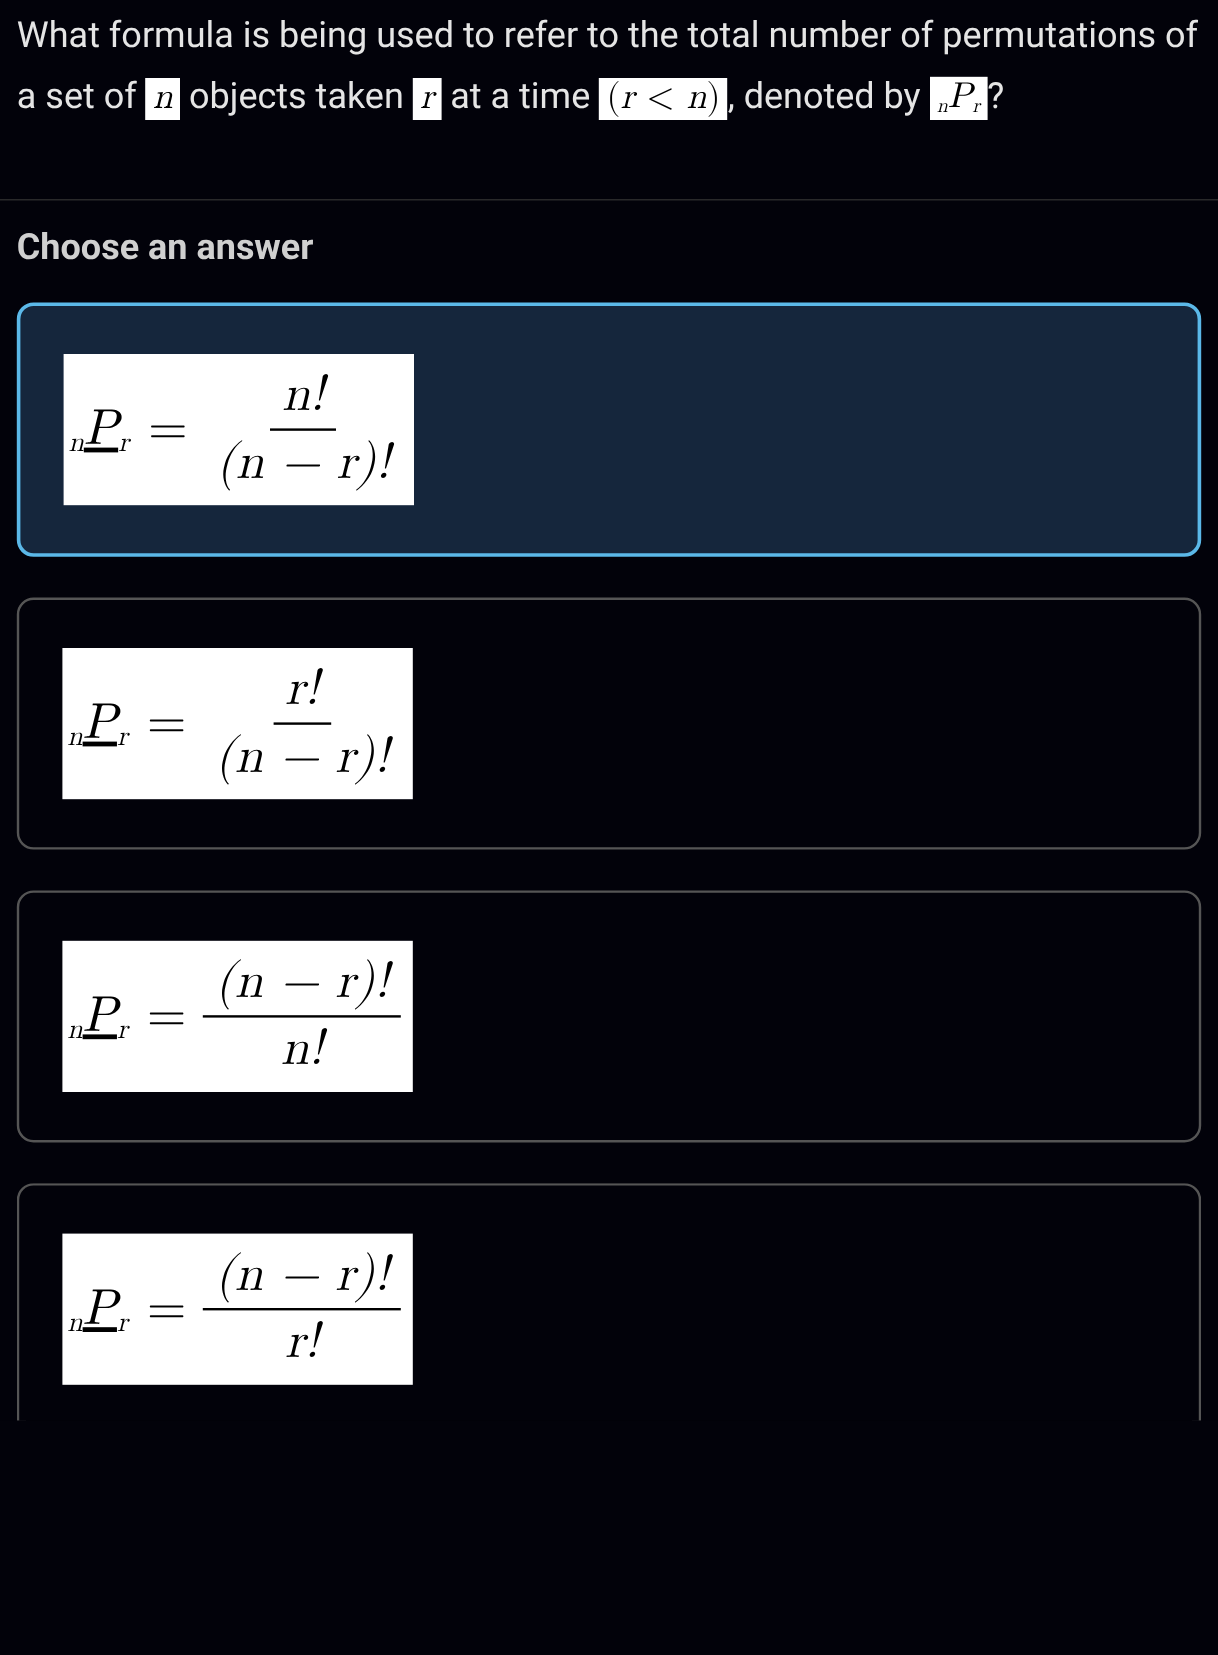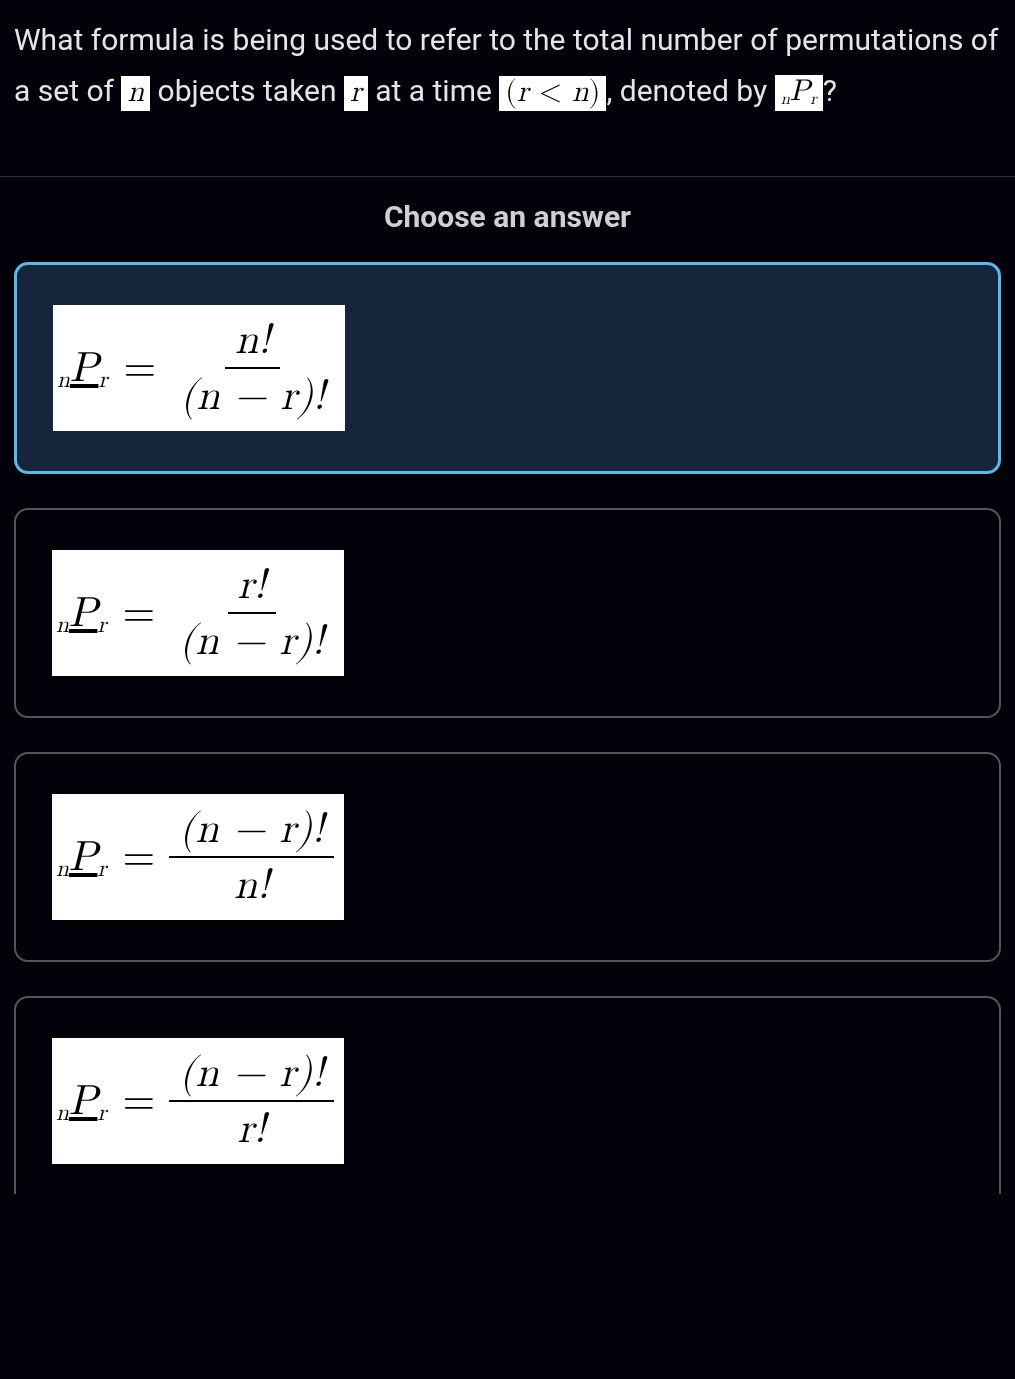--- a/index.html
+++ b/index.html
@@ -5,21 +5,21 @@
   * { box-sizing: border-box; }
   html, body {
     margin: 0;
     padding: 0;
     background: #02020a;
     color: #e5e5e5;
     font-family: -apple-system, BlinkMacSystemFont, "Segoe UI", Roboto, sans-serif;
     width: 1015px;
   }
   .question-area {
-    padding: 14px 14px 60px 14px;
+    padding: 4px 14px 60px 14px;
     font-size: 30px;
     line-height: 1.7;
     border-bottom: 1px solid #333;
   }
   .math-chip {
     display: inline-block;
     background: #fff;
     color: #000;
     font-family: "Cambria Math", "STIX", "Latin Modern Math", Georgia, serif;
     font-style: italic;
@@ -31,21 +31,20 @@
   .math-chip.paren { font-style: normal; }
   .math-chip .it { font-style: italic; }
   .math-chip .sub { font-size: 0.55em; vertical-align: -0.25em; font-style: italic; }
 
   .choose-area { padding: 22px 14px 0 14px; }
   .choose-heading {
     font-size: 30px;
     font-weight: 700;
     color: #d0d0d0;
     margin: 0 0 28px 0;
-    text-align: center;
   }
 
   .answer-option {
     border: 2px solid #555;
     border-radius: 14px;
     padding: 40px 36px;
     margin-bottom: 34px;
     background: #02020a;
     cursor: pointer;
   }

